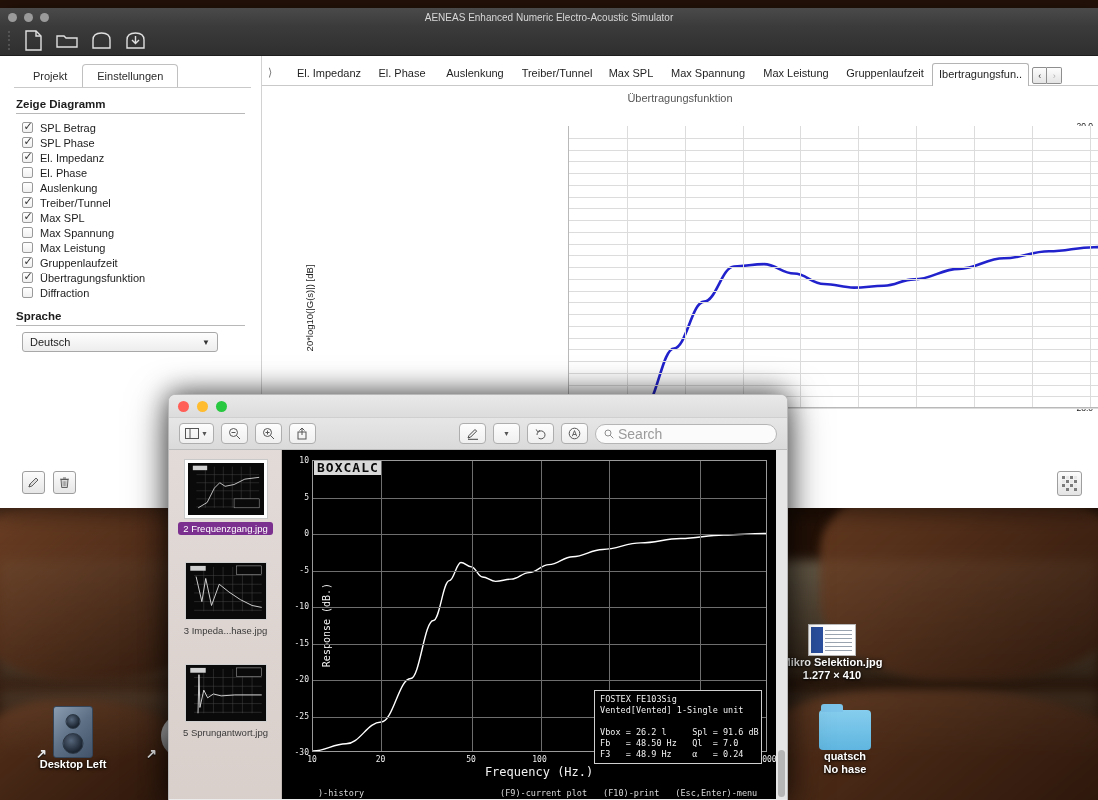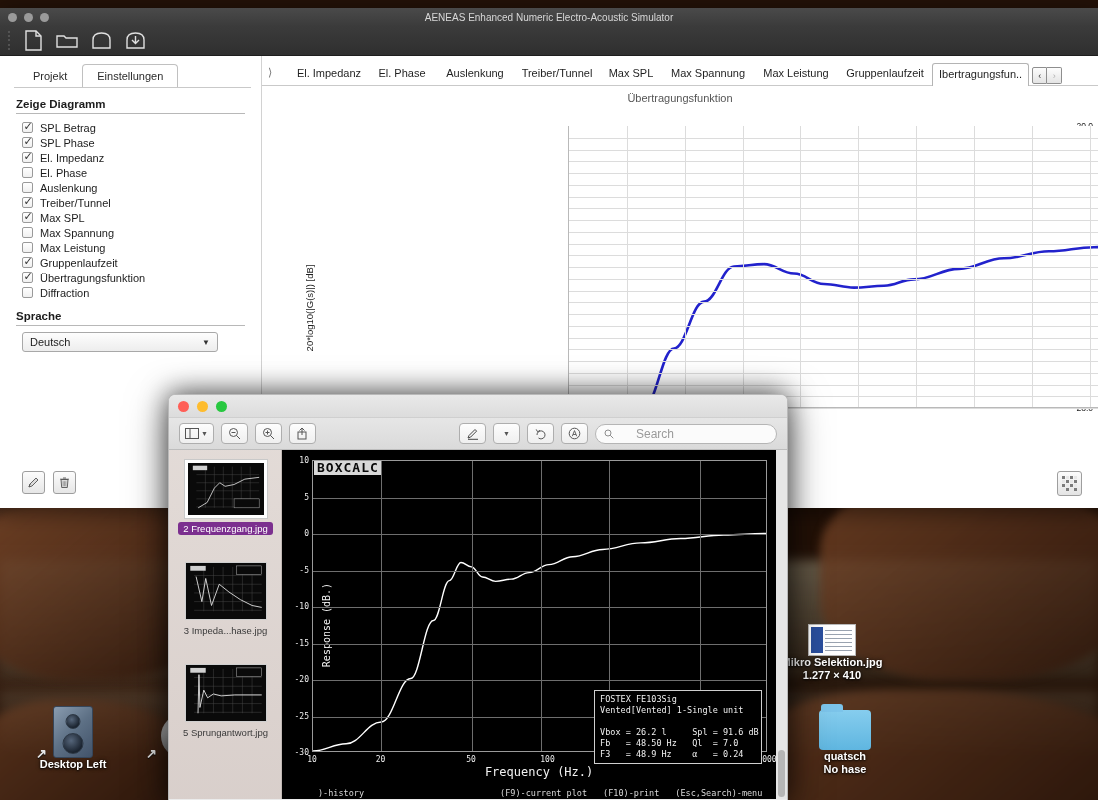--- a/index.html
+++ b/index.html
@@ -211,22 +211,22 @@
     border-bottom: 1px solid #bdbdbd;
   }
   .pv-btn {
     height: 21px; min-width: 27px; border: 1px solid #aeaeae; border-radius: 4px;
     background: linear-gradient(180deg,#fdfdfd,#efefef);
     display: flex; align-items: center; justify-content: center; gap: 2px; padding: 0 5px;
   }
   .pv-spacer { flex: 1; }
   .pv-search {
     width: 182px; height: 20px; border: 1px solid #b5b5b5; border-radius: 10px;
-    background: #fbfbfb; display: flex; align-items: center; gap: 22px; padding: 0 8px;
-    font-size: 12px; color: #9a9a9a;
+    background: #fbfbfb; display: flex; align-items: center; gap: 4px; padding: 0 8px;
+    font-size: 14px; color: #9a9a9a;
   }
   .pv-body { display: flex; height: 349px; }
   .pv-sidebar {
     width: 113px; background: linear-gradient(180deg, rgba(226,218,214,0.96), rgba(216,206,202,0.96));
     border-right: 1px solid #c2b9b5; padding: 10px 0; overflow: hidden;
   }
   .thumb-item { width: 113px; display: flex; flex-direction: column; align-items: center; margin-bottom: 27px; }
   .thumb-frame { width: 82px; height: 58px; background: #0a0a0a; border: 1px solid #cfcfcf; position: relative; overflow: hidden; }
   .thumb-item.sel .thumb-frame { border: 3px solid #ffffff; box-shadow: 0 0 0 1px #c9c9c9; }
   .thumb-label { font-size: 9.5px; color: #3a3a3a; margin-top: 4px; padding: 1px 5px; border-radius: 3px; }
@@ -740,37 +740,37 @@
               <div class="bc-gl-v" style="left: 68.4843px;"></div>
               <div class="bc-gl-v" style="left: 159.016px;"></div>
               <div class="bc-gl-v" style="left: 227.5px;"></div>
               <div class="bc-gl-v" style="left: 295.984px;"></div>
               <div class="bc-gl-v" style="left: 386.516px;"></div>
             </div>
         <div id="bc-xticks">
               <div class="bc-xtick" style="left: 30px; top: 305px;">10</div>
               <div class="bc-xtick" style="left: 98.4843px; top: 305px;">20</div>
               <div class="bc-xtick" style="left: 189.016px; top: 305px;">50</div>
-              <div class="bc-xtick" style="left: 257.5px; top: 305px; margin-left: 8px;">100</div>
+              <div class="bc-xtick" style="left: 257.5px; top: 305px;">100</div>
               <div class="bc-xtick" style="left: 325.984px; top: 305px;">200</div>
               <div class="bc-xtick" style="left: 416.516px; top: 305px;">500</div>
               <div class="bc-xtick" style="left: 485px; top: 305px;">1000</div>
             </div>
         <div class="bc-xlabel" id="bc-xlabel" style="left: 202.9px; top: 315px;">Frequency (Hz.)</div>
         <div class="bc-infobox" id="bc-info" style="left: 312.1px; top: 240px; width: 168px;">FOSTEX FE103Sig
 Vented[Vented] 1-Single unit
 
 Vbox = 26.2 l     Spl = 91.6 dB
 Fb   = 48.50 Hz   Ql  = 7.0
 F3   = 48.9 Hz    α   = 0.24</div>
         <div class="bc-status" id="bc-status">
               <span>)-history</span>
               <span style="margin-left: 120px;">(F9)-current plot</span>
               <span>(F10)-print</span>
-              <span>(Esc,Search)-menu</span>
+              <span>(Esc,Enter)-menu</span>
             </div>
         <div class="bc-scroll">
               <div class="knob"></div>
             </div>
       </div>
     </div>
   </div>
 </div>
 
 </div>

